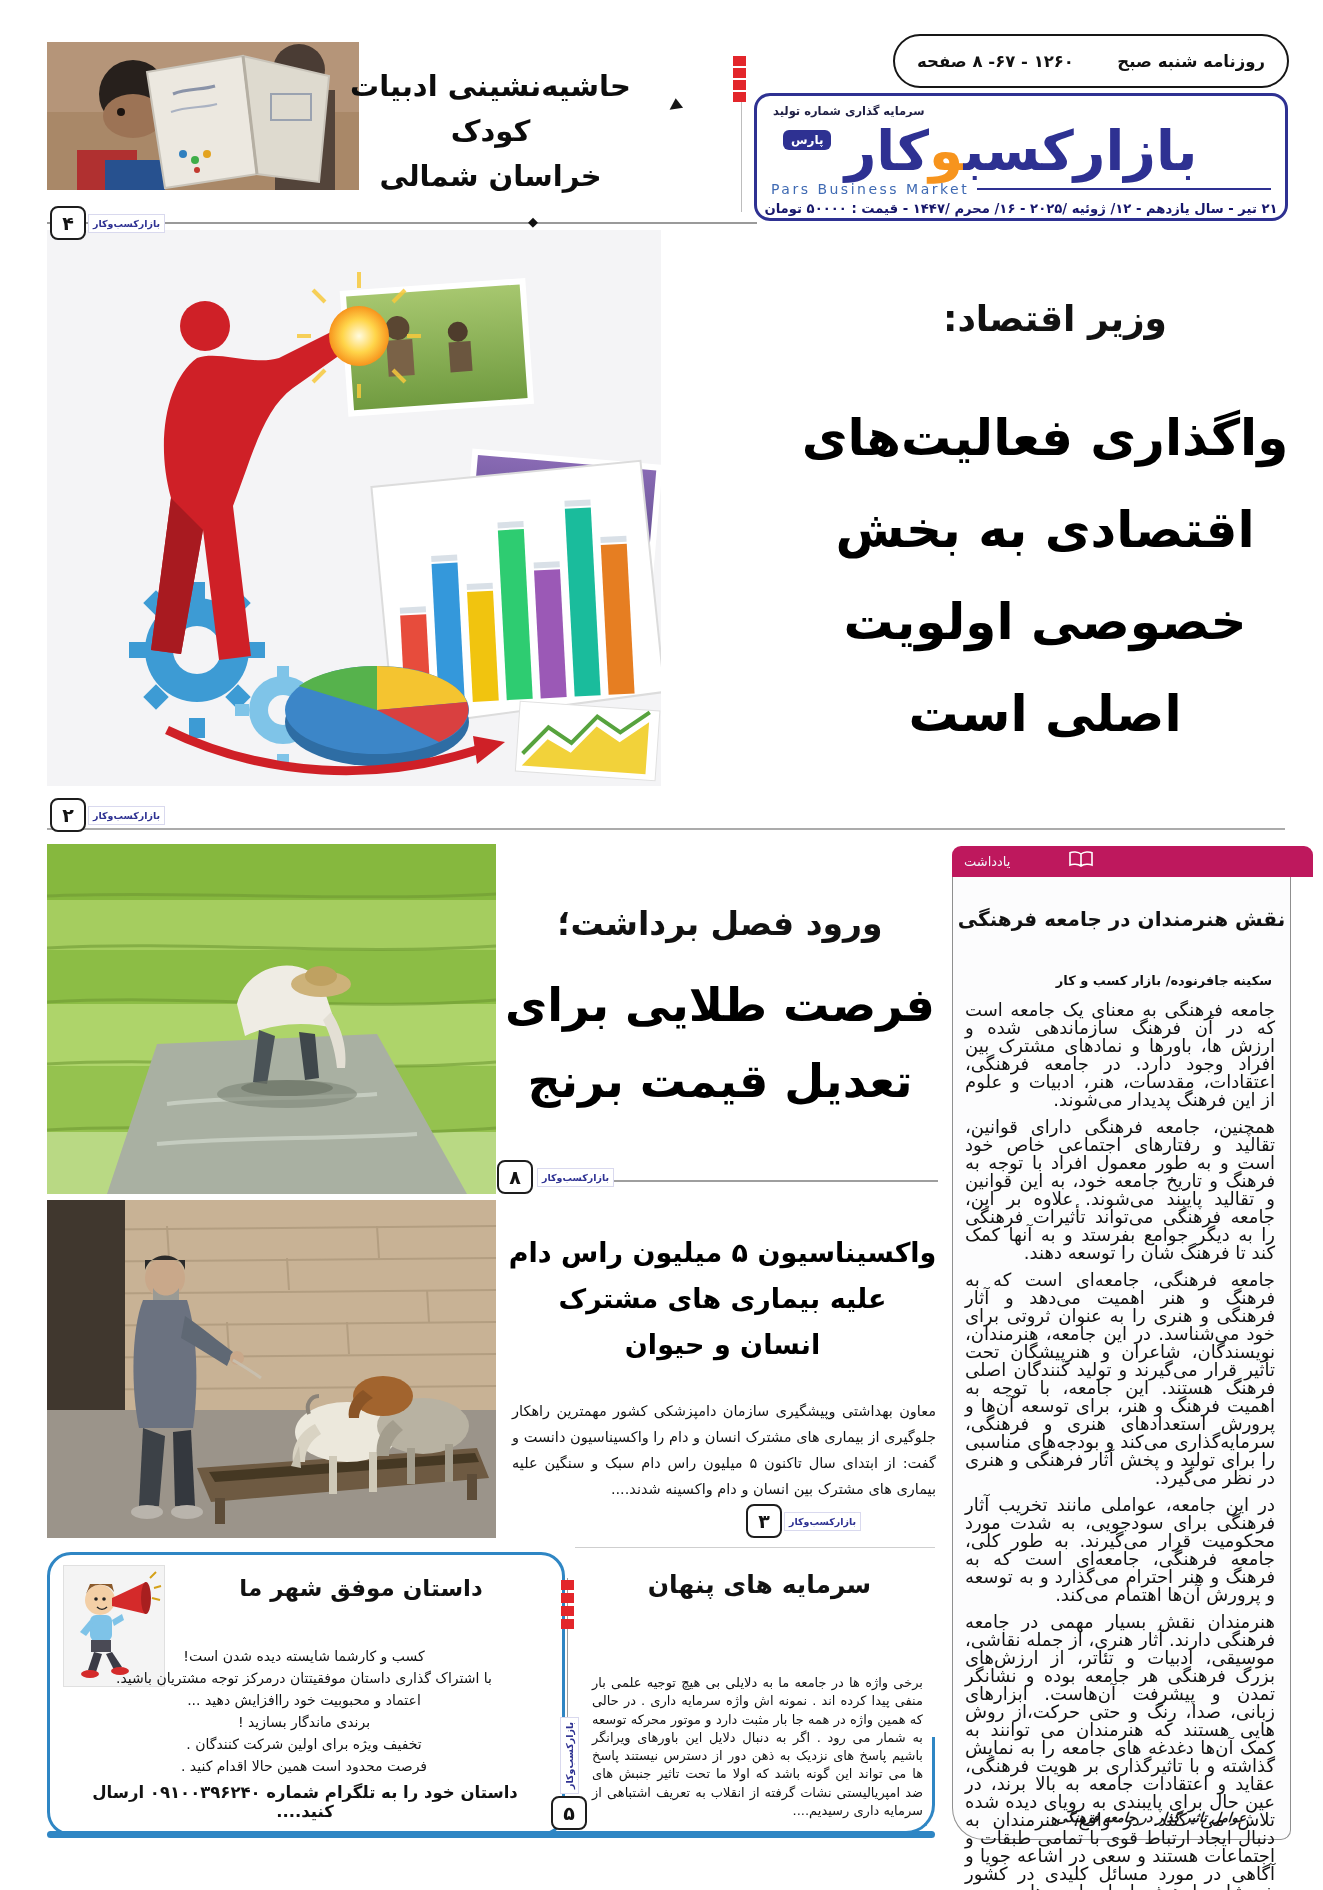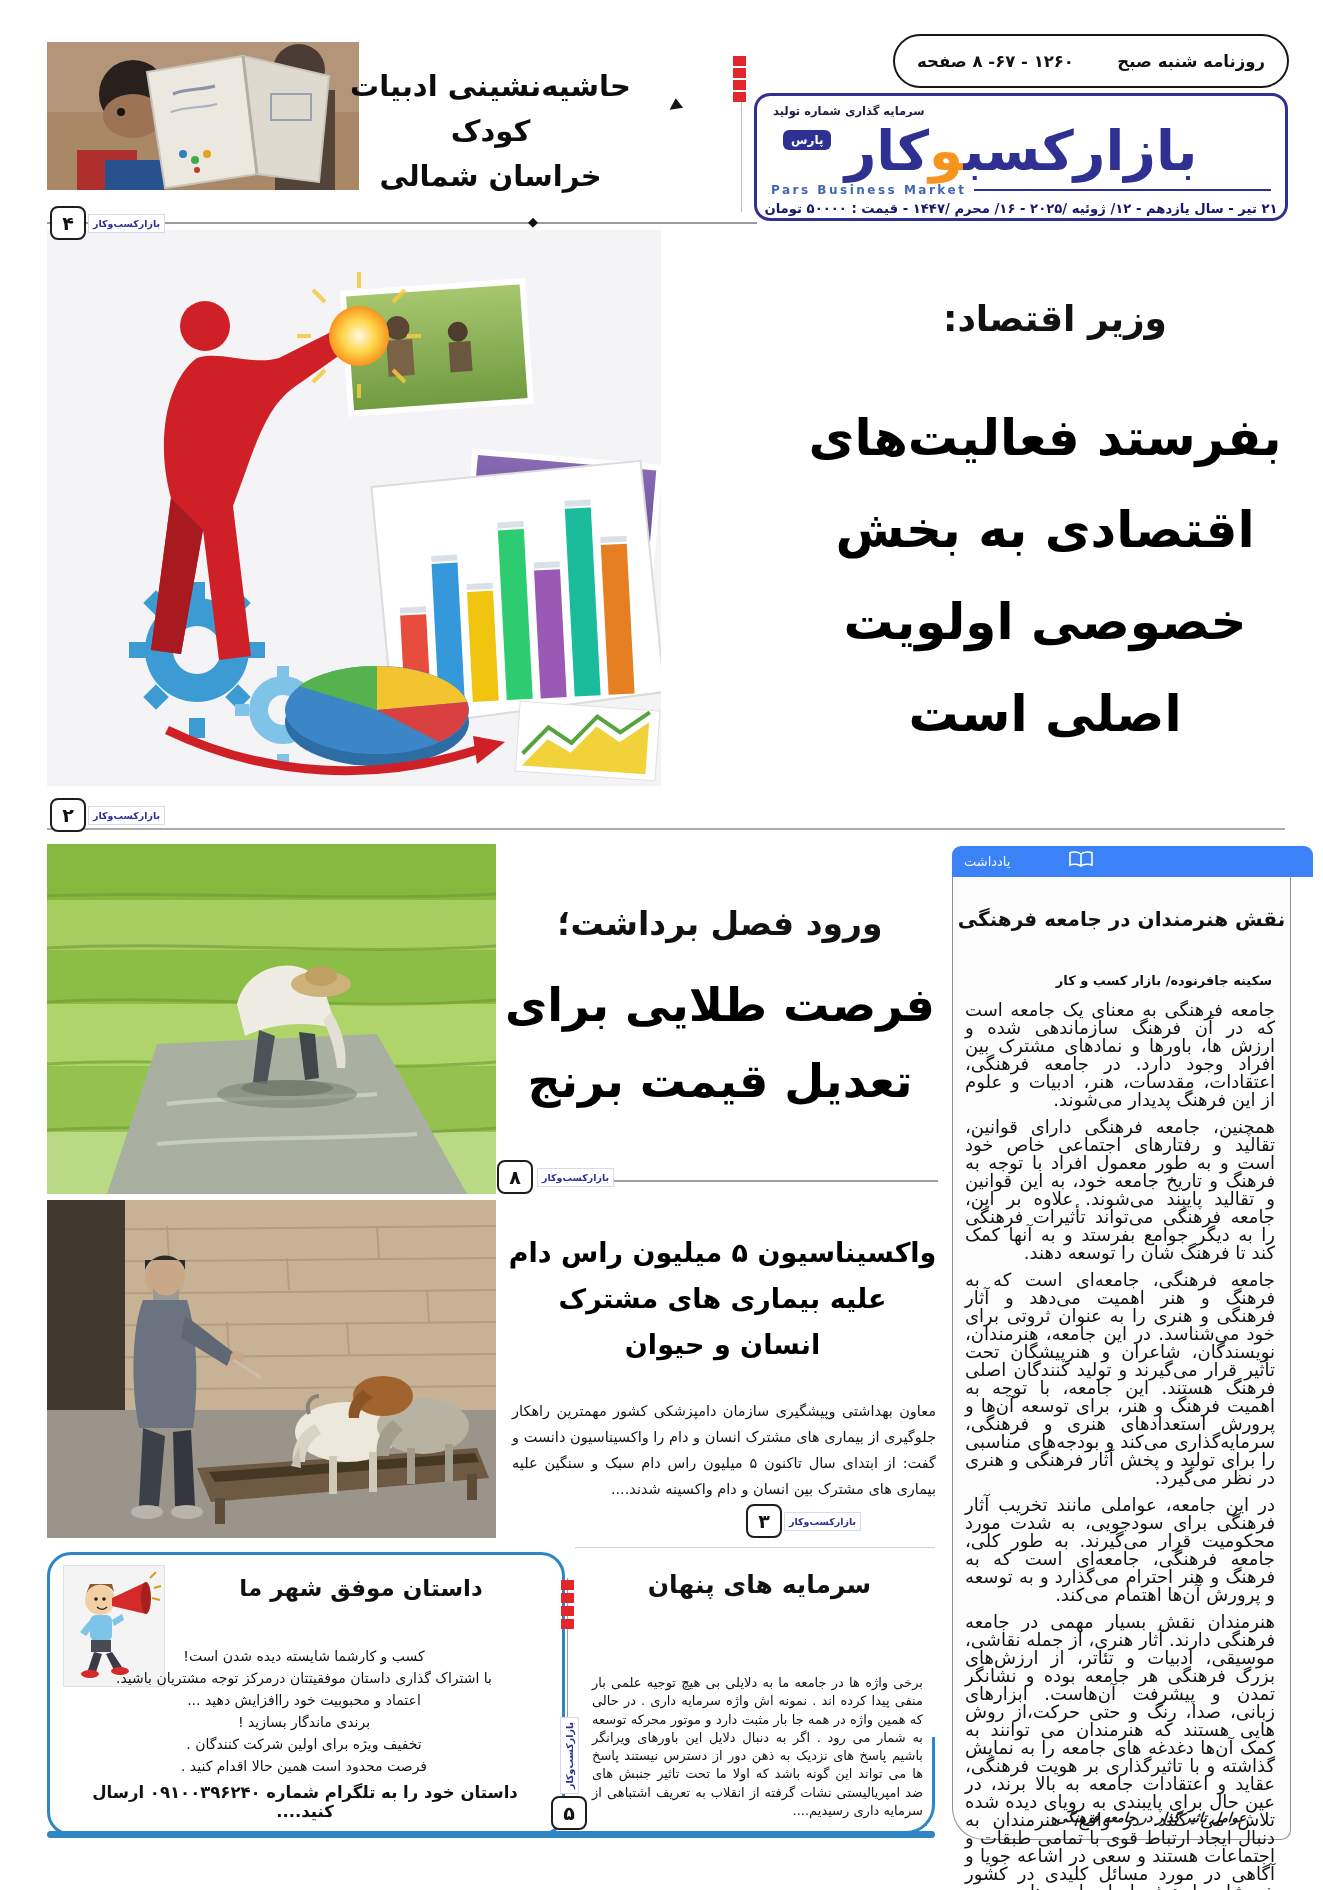--- a/index.html
+++ b/index.html
@@ -17,21 +17,21 @@
           display:flex; align-items:center; justify-content:space-between; padding:0 22px;
           font-size:16.5px; font-weight:bold; direction:rtl; }
   .mast-box { border:3px solid #2e3192; border-radius:16px; background:#fff; z-index:2; }
   .mast-tagline { position:absolute; left:16px; top:8px; font-size:11.5px; font-weight:bold; color:#202044; }
   .logo-big { position:absolute; left:12px; right:12px; top:26px; text-align:center; direction:rtl;
               font-size:55px; line-height:58px; font-weight:bold; color:#2e3192; letter-spacing:-2px; }
   .logo-big .vav { color:#f7941d; }
   .pars-chip { position:absolute; left:26px; top:34px; background:#2e3192; color:#fff; font-size:12px;
                font-weight:bold; padding:3px 8px; border-radius:6px; z-index:3; }
   .mast-english { position:absolute; left:14px; right:14px; bottom:21px; display:flex; align-items:center; gap:8px; }
-  .mast-english .en { font-size:12px; font-weight:bold; color:#3f6ab3; letter-spacing:2.5px; white-space:nowrap; }
+  .mast-english .en { font-size:14px; font-weight:normal; color:#3f6ab3; letter-spacing:2.5px; white-space:nowrap; }
   .mast-english .rule { flex:1; height:2px; background:#2e3192; }
   .mast-date { position:absolute; left:6px; right:6px; bottom:2px; text-align:center; font-size:13.2px;
                font-weight:bold; color:#17176b; }
   .redsq-col { display:flex; flex-direction:column; gap:2px; z-index:4; }
   .redsq { width:13px; height:10px; background:#e3262b; }
 
   
   .badge { position:absolute; width:32px; height:30px; background:#fff; border:2px solid #1d1d1d;
            border-radius:8px; display:flex; align-items:center; justify-content:center;
            font-size:19px; font-weight:bold; z-index:6; }
@@ -41,21 +41,21 @@
   .minilogo-v { transform:rotate(-90deg); transform-origin:left top; }
 
   
   .lead-kicker { font-size:36px; font-weight:bold; }
   .lead-headline { font-size:50px; font-weight:bold; line-height:92px; color:#000; }
 
   
   .rice-kicker { font-size:33px; font-weight:bold; margin-bottom:24px;margin-top:20px; }
   .rice-headline { font-size:46px; font-weight:bold; line-height:76px; color:#000; }
 
-  .note-bar { background:#3b82f6; border-radius:9px 9px 0 0; display:flex; align-items:center;
+  .note-bar { background:#be185d; border-radius:9px 9px 0 0; display:flex; align-items:center;
               padding:0 12px; gap:58px; z-index:2; }
   .note-bar .lbl { color:#f2f6fb; font-size:13px; }
   .note-box { background:#fcfcfd; border:1.5px solid #8f8f8f; border-top:none;
               border-radius:0 0 10px 32px; }
   .note-title { position:absolute; left:0; right:0; top:30px; text-align:center; font-size:20px; font-weight:bold; }
   .note-byline { position:absolute; right:18px; top:96px; font-size:13px; font-weight:bold; }
   .note-paras { position:absolute; left:12px; right:15px; top:124px; font-size:18px; line-height:18px;
                 text-align:justify; }
   .note-paras p { margin:0 0 9px 0; }
   .note-sign { position:absolute; right:44px; bottom:14px; font-size:13px; font-weight:bold;
@@ -264,21 +264,21 @@
       </g>
 
       <path d="M120 500 C220 548,330 552,430 520" fill="none" stroke="#cf2027" stroke-width="9"></path>
       <polygon points="430,534 458,512 426,506" fill="#cf2027"></polygon>
     </svg>
   </div>
 
   <div class="abs rtl center lead-kicker" style="left:820px; top:298px; width:470px;">وزیر اقتصاد:</div>
 
   <div class="abs rtl center lead-headline" style="left:775px; top:392px; width:540px;">
-    <div>بفرستد فعالیت‌های</div>
+    <div>واگذاری فعالیت‌های</div>
     <div>اقتصادی به بخش</div>
     <div>خصوصی اولویت</div>
     <div>اصلی است</div>
   </div>
 
   <div class="badge" style="left:50px; top:798px;">۲</div>
   <div class="minilogo" style="left:88px; top:806px;">بازارکسب‌وکار</div>
   <div class="hline" style="left:47px; top:828px; width:1238px; background:#ababab;"></div>
 
   <div class="abs" style="left:47px; top:844px; width:449px; height:350px;">

